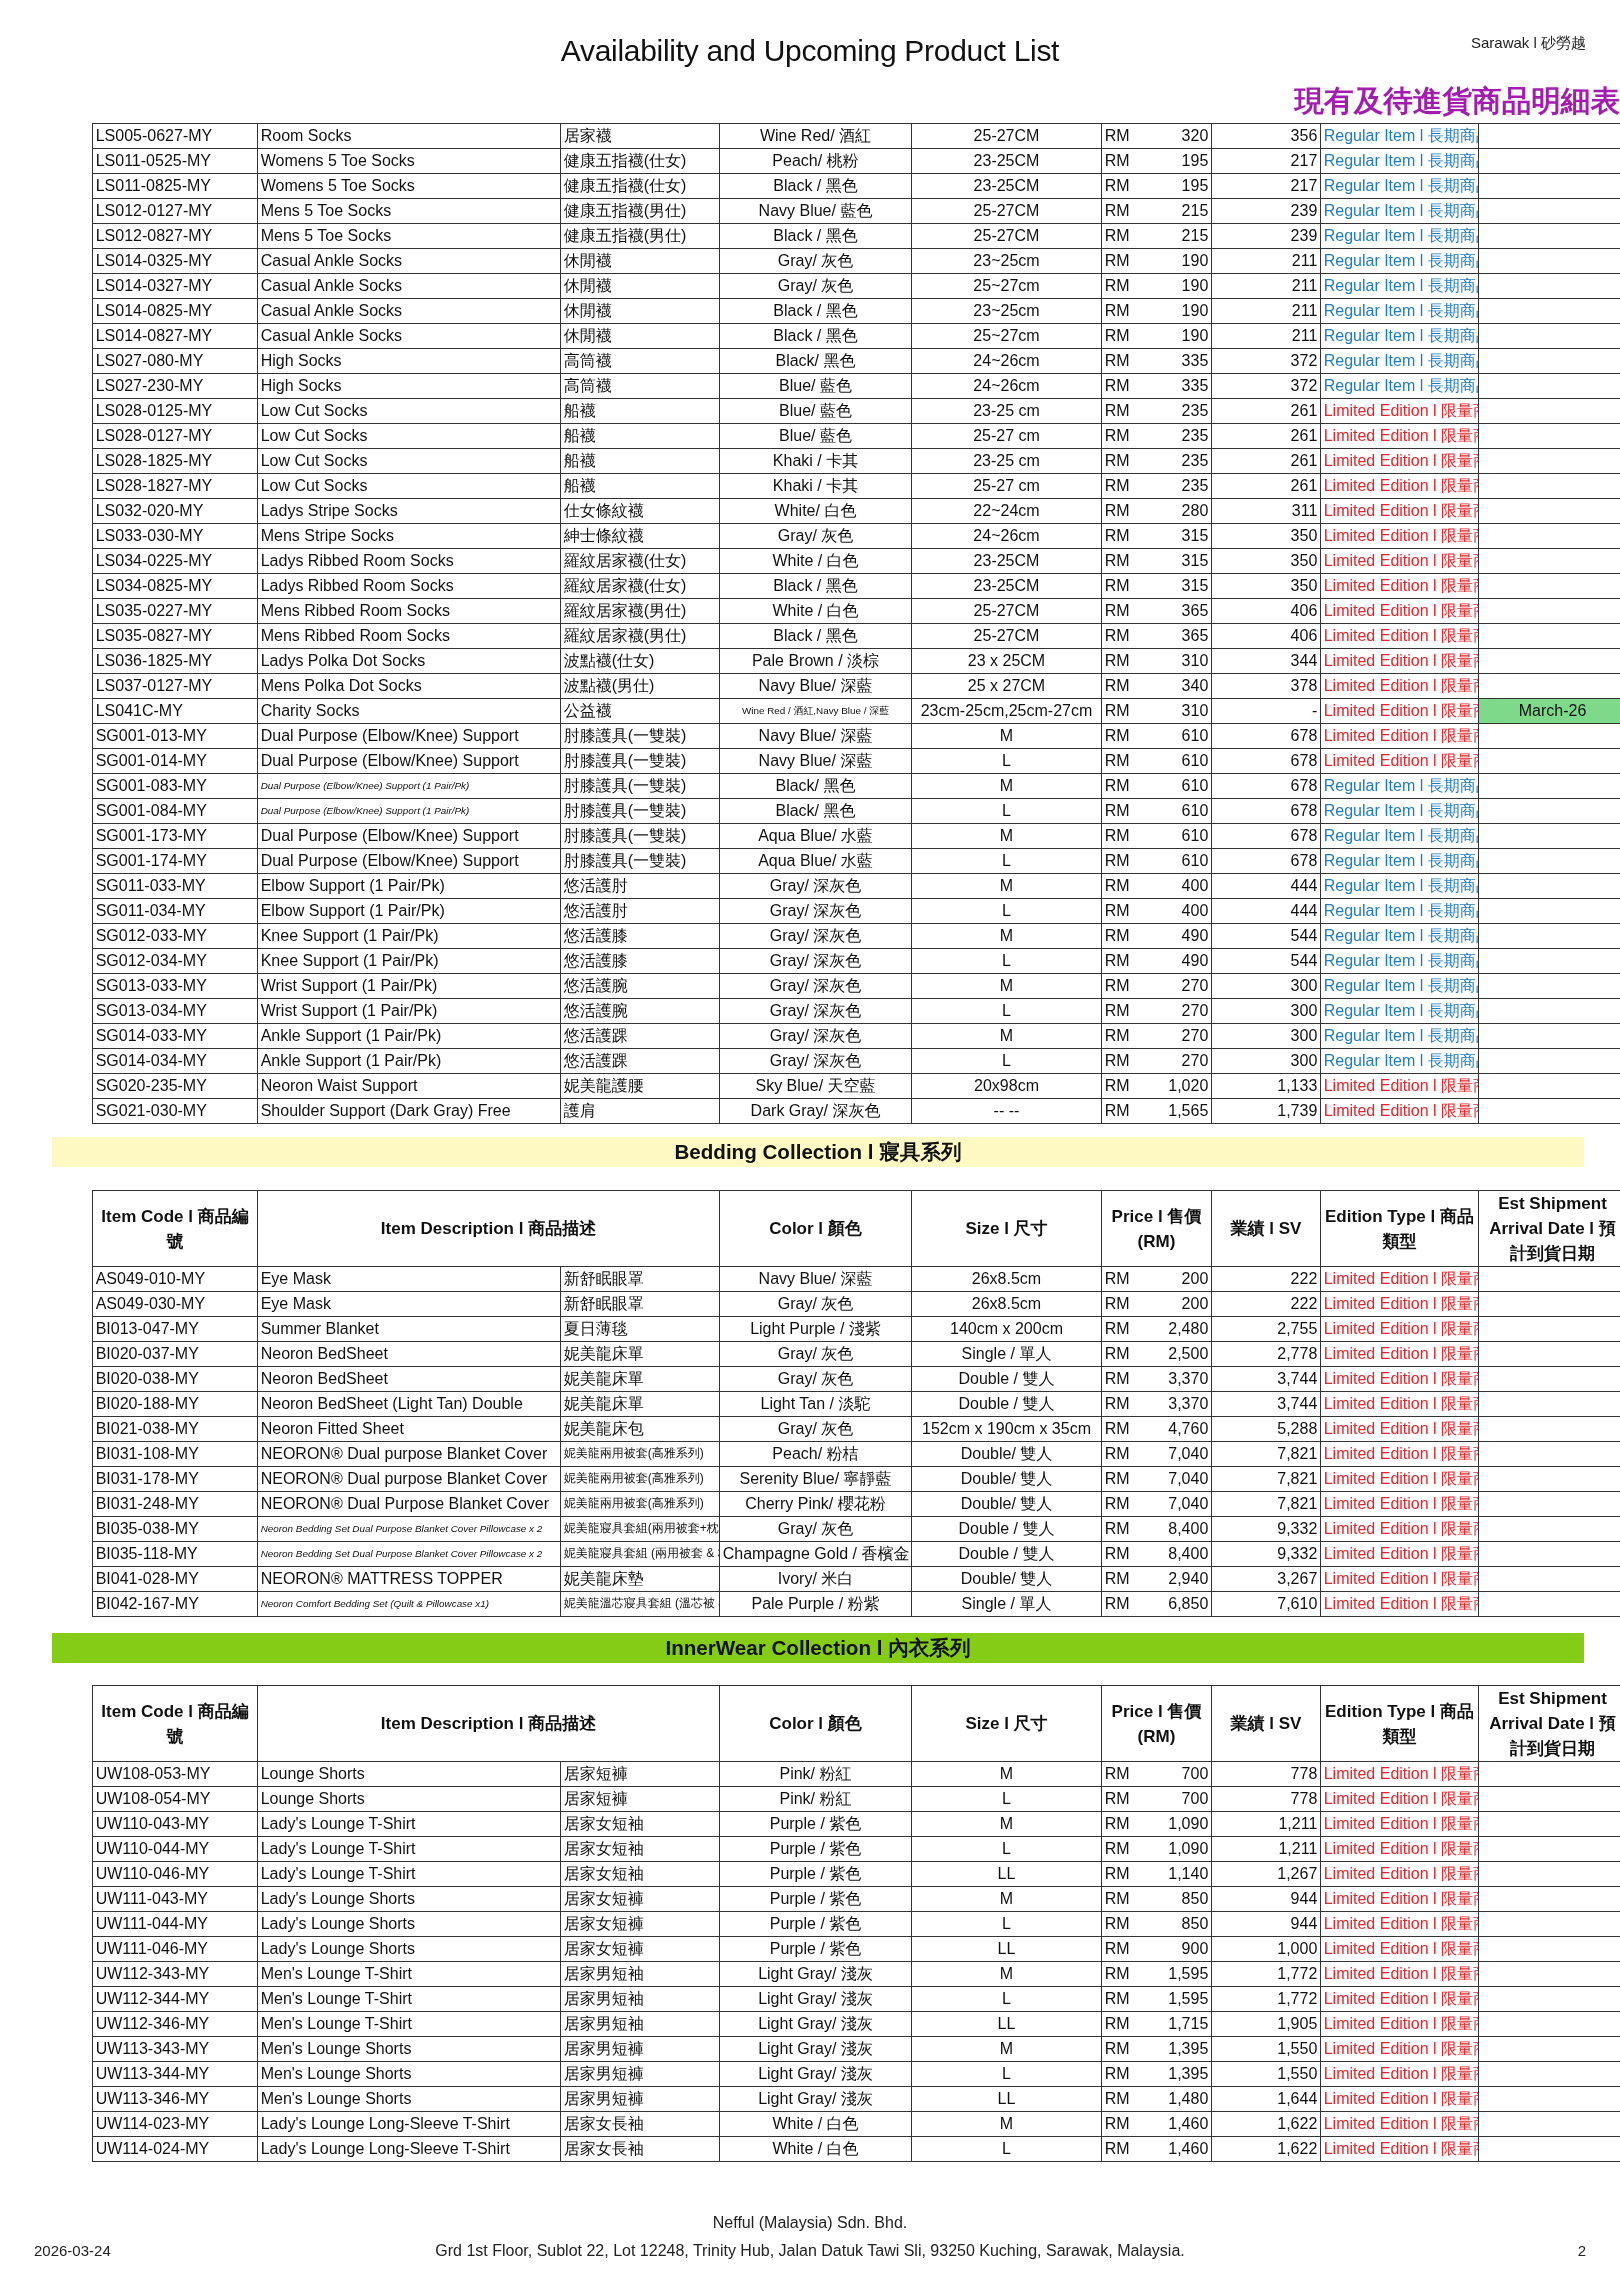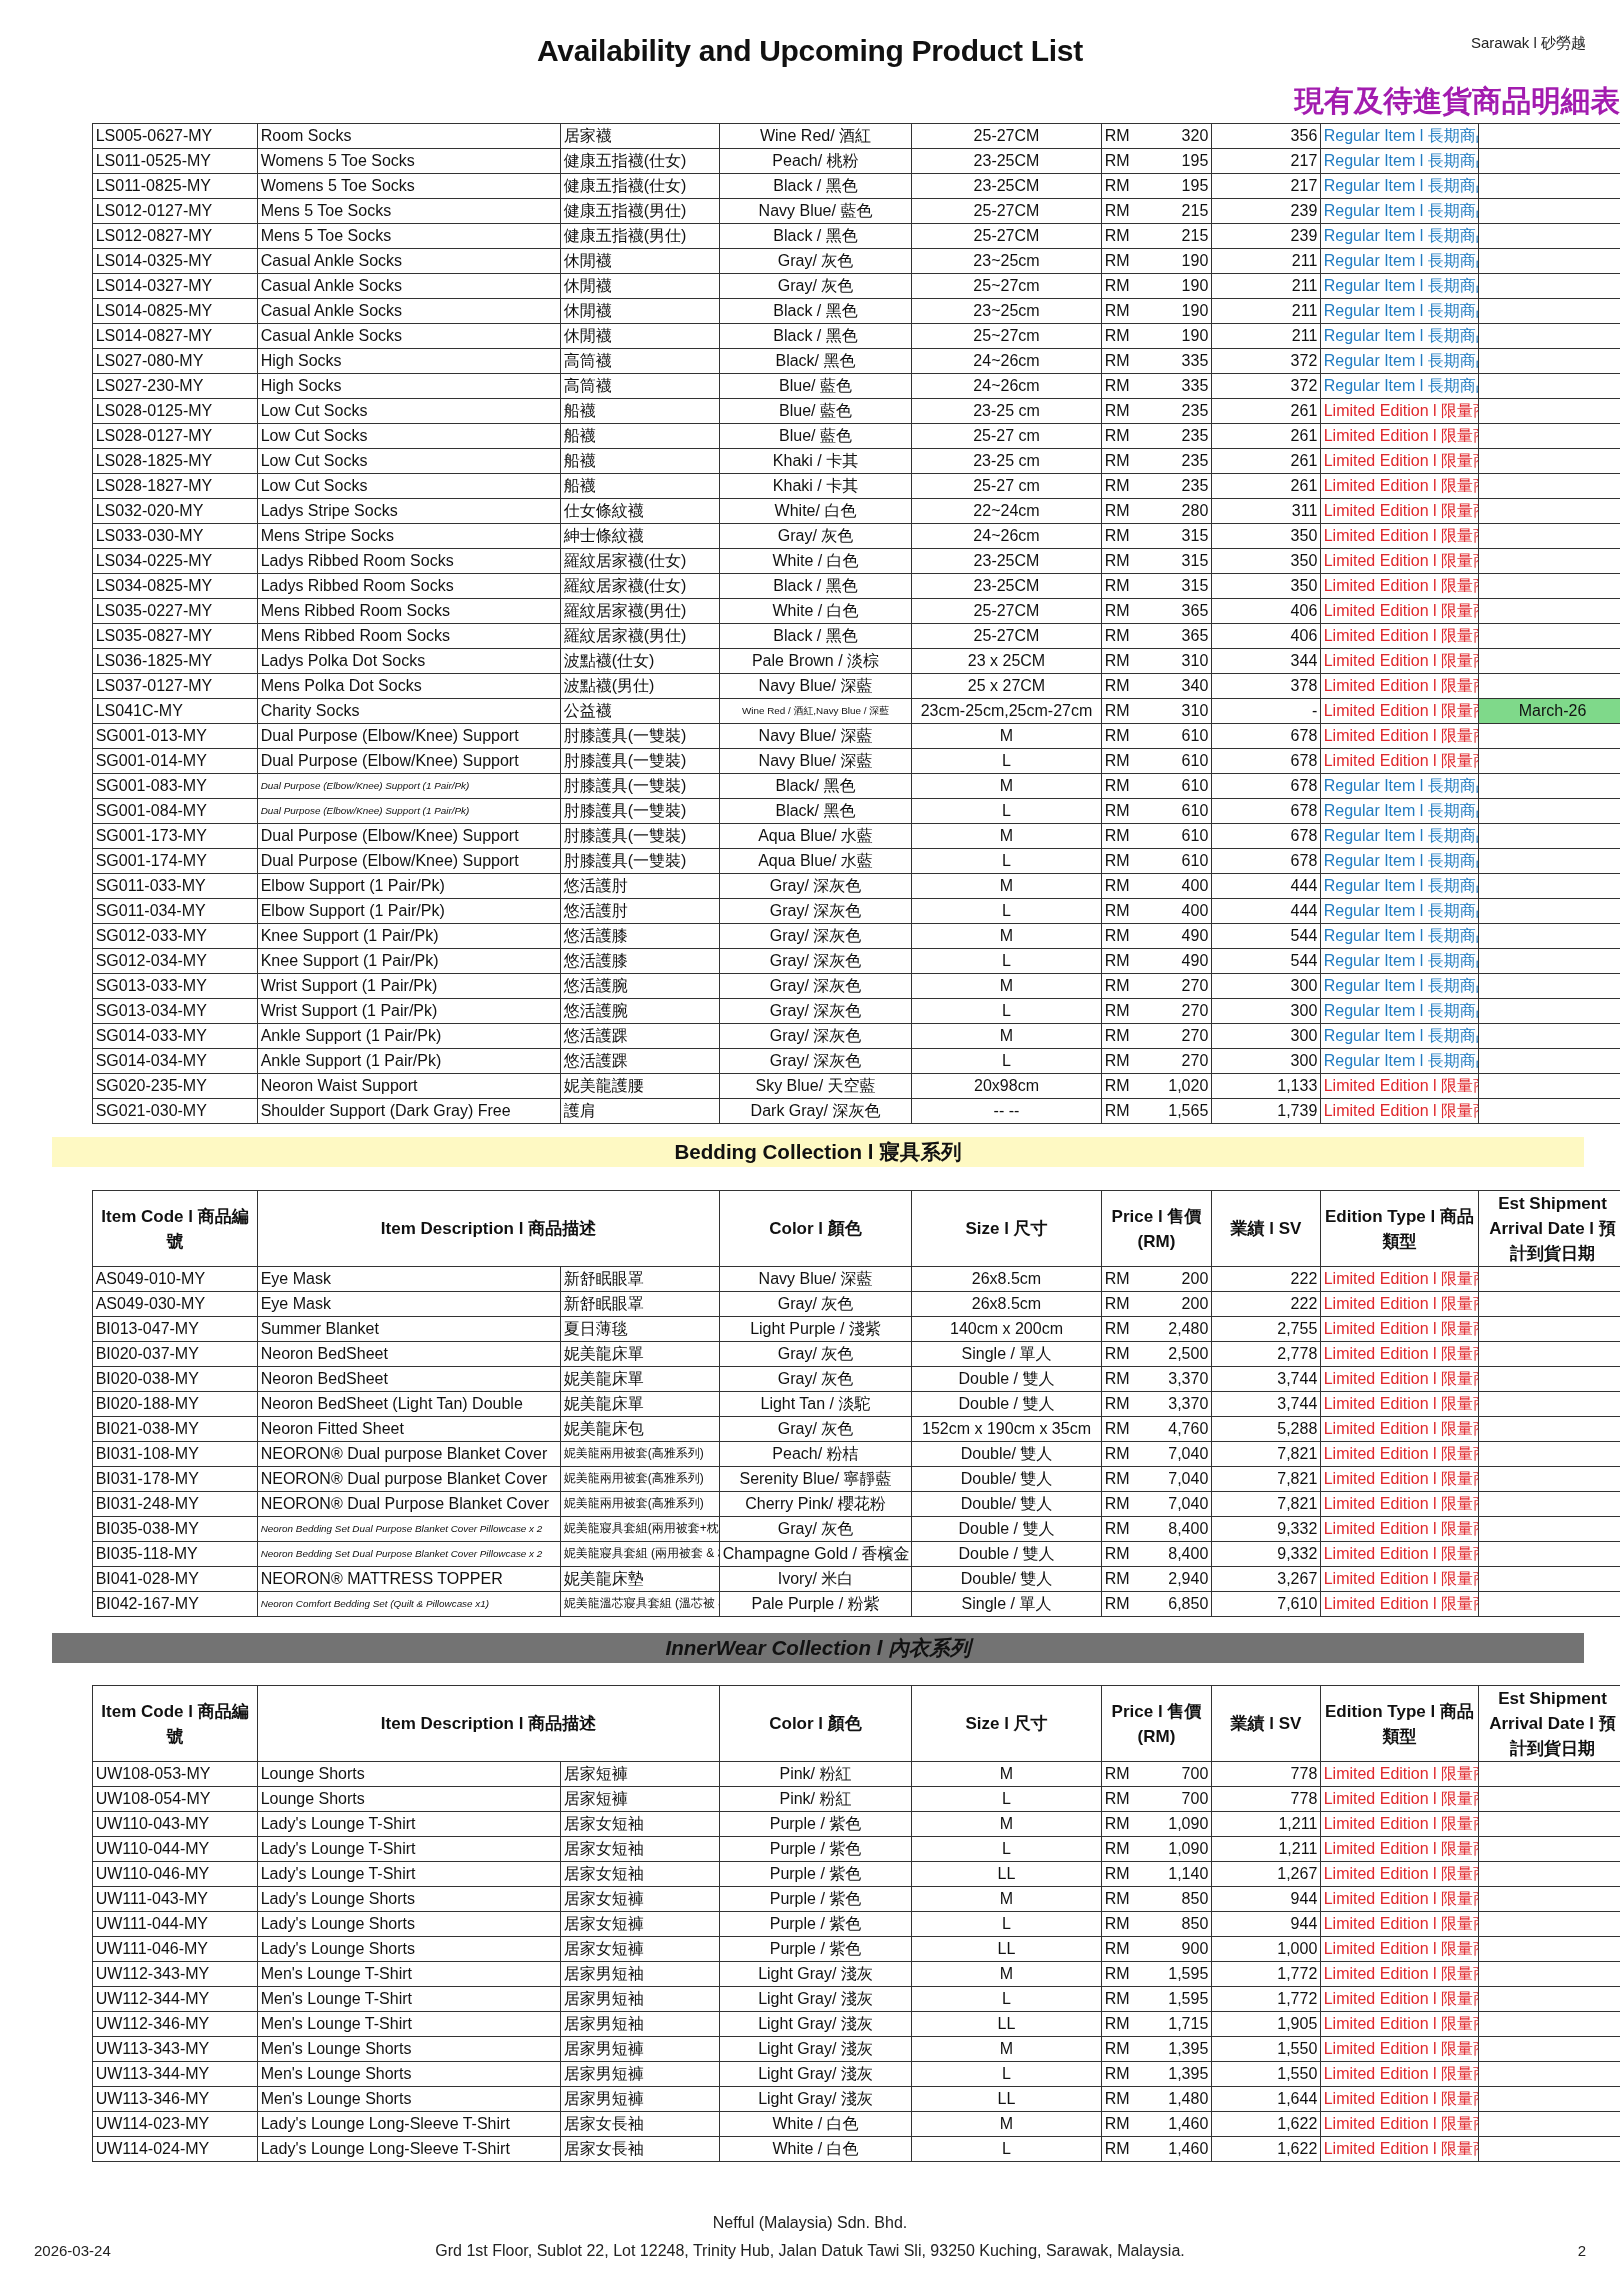--- a/index.html
+++ b/index.html
@@ -1,19 +1,19 @@
 <!DOCTYPE html>
 <html style="font-size:14.3px"><head>
 <meta charset="utf-8">
 <style>
   * { box-sizing: border-box; margin: 0; padding: 0; }
   html, body { width: 1620px; height: 2293px; background: #ffffff; overflow: hidden; }
   body { position: relative; font-family: "Liberation Sans", "DejaVu Sans", sans-serif; color: #111; }
   .region-label { position: absolute; top: 34px; right: 34px; font-size: 15px; color: #222; }
-  .title-en { position: absolute; top: 34px; left: 0; width: 1620px; text-align: center; font-size: 30px; font-weight: bold; color: #111; letter-spacing: -0.3px; }
+  .title-en { position: absolute; top: 34px; left: 0; width: 1620px; text-align: center; font-size: 30px; font-weight: normal; color: #111; letter-spacing: -0.3px; }
   .title-zh { position: absolute; top: 81px; left: 0; width: 1620px; text-align: right; font-size: 29.6px; font-weight: bold; color: #a21caf; }
   table.grid { position: absolute; left: 52px; width: 1532px; border-collapse: collapse; table-layout: fixed; margin-left: 40px; }
   table.grid td, table.grid th { border: 1.8px solid #333; height: 25px; font-size: 16px; white-space: nowrap; overflow: hidden; padding: 0 2.7px; line-height: 21.5px; }
   table.grid th { font-weight: bold; text-align: center; white-space: normal; line-height: 25px; font-size: 17px; }
   td.code { text-align: left; }
   td.desc { text-align: left; border-right: 0.9px solid #333; }
   td.desc.small { font-size: 9.9px; font-style: italic; }
   td.zh { text-align: left; }
   td.zh.small { font-size: 12px; }
   td.color { text-align: center; }
@@ -22,21 +22,21 @@
   td.rm { border-right: none !important; text-align: left; padding-left: 5.4px; }
   td.price { border-left: none !important; text-align: right; padding-right: 5.4px; }
   td.sv { text-align: right; padding-right: 3.6px; }
   td.edition { font-size: 12.5px; text-align: left; padding-left: 1.8px; }
   td.edition.regular { color: #1f7bc1; }
   td.edition.limited { color: #e0262b; }
   td.eta { text-align: center; }
   td.eta.green { background: #7fd98a; }
   .banner { position: absolute; left: 52px; width: 1532px; height: 30px; text-align: center; font-weight: bold; font-size: 20.6px; line-height: 30px; color: #111; }
   .banner.yellow { background: #fef9c3; }
-  .banner.pink { background: #737373; font-style: italic; }
+  .banner.pink { background: #84cc16; }
   .footer-company { position: absolute; top: 2214px; left: 0; width: 1620px; text-align: center; font-size: 16px; color: #222; }
   .footer-address { position: absolute; top: 2242px; left: 0; width: 1620px; text-align: center; font-size: 16px; color: #222; }
   .footer-date { position: absolute; top: 2242px; left: 34px; font-size: 15px; color: #222; }
   .footer-page { position: absolute; top: 2242px; right: 34px; font-size: 15px; color: #222; }
 </style>
 </head>
 <body>
 
 <div class="region-label">Sarawak l 砂勞越</div>
 <div class="title-en">Availability and Upcoming Product List</div>

